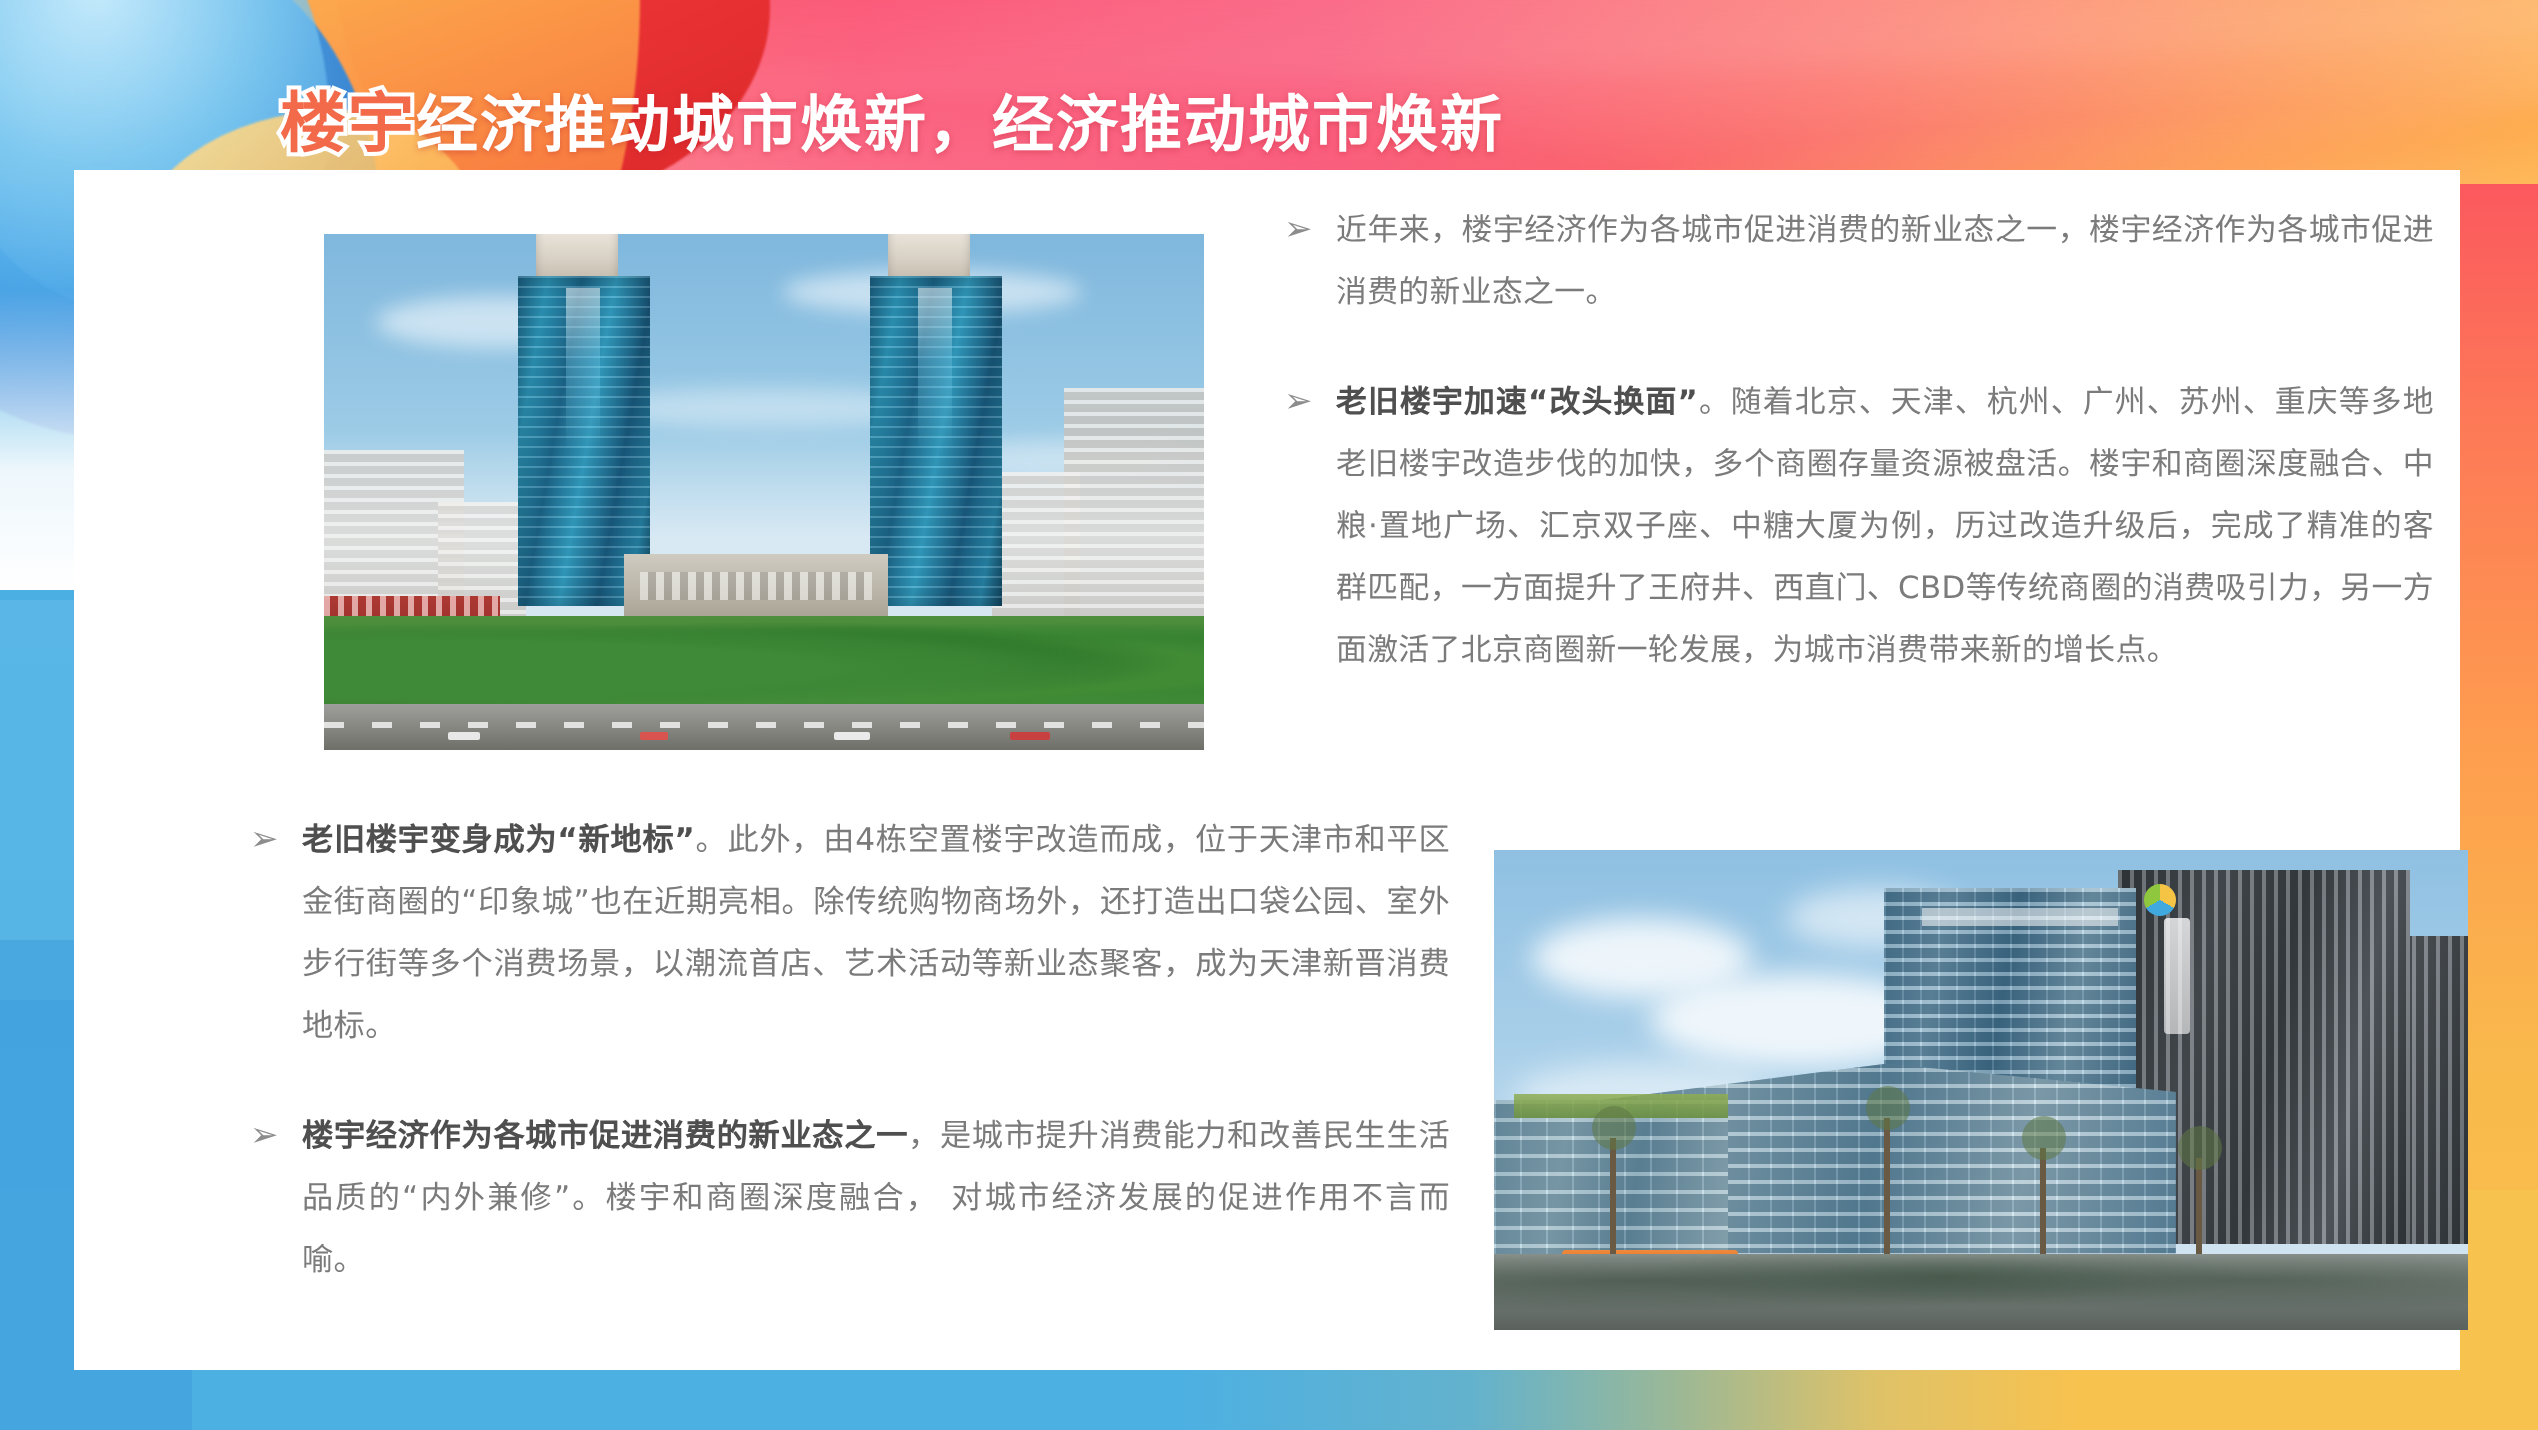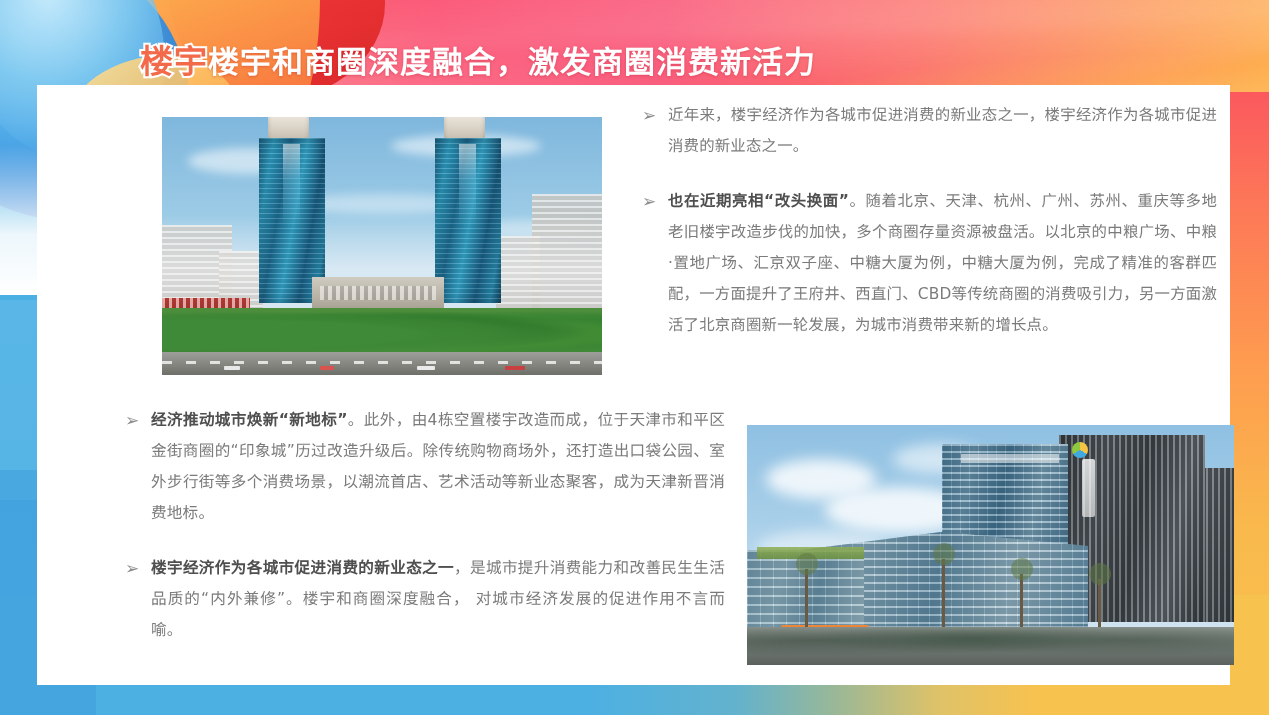--- a/index.html
+++ b/index.html
@@ -266,21 +266,21 @@
       <div class="blob blob-c"></div>
       <div class="blob blob-a"></div>
       <div class="blob blob-b"></div>
       <div class="blob blob-e"></div>
       <div class="art-fade"></div>
     </div>
   </div>
 
   <div class="title-wrap">
     <span class="title-deco">楼宇</span>
-    <span class="title-main">楼宇和商圈深度融合，激发商圈消费新活力</span>
+    <span class="title-main">经济推动城市焕新，经济推动城市焕新</span>
   </div>
 
   <div class="card">
 
     <div class="col-left">
 
       <div class="photo photo-1">
         <div class="ph1-sky"></div>
         <div class="ph1-cloud" style="left:6%;top:12%;width:120px;height:26px;"></div>
         <div class="ph1-cloud" style="left:52%;top:7%;width:150px;height:22px;"></div>
@@ -312,21 +312,21 @@
         <div class="ph1-car" style="left:14%;background:#e8e8e8;width:16px;"></div>
         <div class="ph1-car" style="left:36%;background:#d9534f;width:14px;"></div>
         <div class="ph1-car" style="left:58%;background:#eaeaea;width:18px;"></div>
         <div class="ph1-car" style="left:78%;background:#c94040;width:20px;"></div>
       </div>
 
       <div class="bullets bl-left">
 
         <div class="bullet">
           <span class="bmark">➢</span>
-          <span class="btext"><b>经济推动城市焕新“新地标”</b><span>。此外，由4栋空置楼宇改造而成，位于天津市和平区金街商圈的“印象城”历过改造升级后。除传统购物商场外，还打造出口袋公园、室外步行街等多个消费场景，以潮流首店、艺术活动等新业态聚客，成为天津新晋消费地标。</span></span>
+          <span class="btext"><b>老旧楼宇变身成为“新地标”</b><span>。此外，由4栋空置楼宇改造而成，位于天津市和平区金街商圈的“印象城”也在近期亮相。除传统购物商场外，还打造出口袋公园、室外步行街等多个消费场景，以潮流首店、艺术活动等新业态聚客，成为天津新晋消费地标。</span></span>
         </div>
 
         <div class="bullet">
           <span class="bmark">➢</span>
           <span class="btext"><b>楼宇经济作为各城市促进消费的新业态之一</b><span>，是城市提升消费能力和改善民生生活品质的“内外兼修”。楼宇和商圈深度融合， 对城市经济发展的促进作用不言而喻。</span></span>
         </div>
 
       </div>
     </div>
 
@@ -334,21 +334,21 @@
 
       <div class="bullets bl-right">
 
         <div class="bullet">
           <span class="bmark">➢</span>
           <span class="btext fs-r"><b></b><span>近年来，楼宇经济作为各城市促进消费的新业态之一，楼宇经济作为各城市促进消费的新业态之一。</span></span>
         </div>
 
         <div class="bullet">
           <span class="bmark">➢</span>
-          <span class="btext fs-r"><b>也在近期亮相“改头换面”</b><span>。随着北京、天津、杭州、广州、苏州、重庆等多地老旧楼宇改造步伐的加快，多个商圈存量资源被盘活。以北京的中粮广场、中粮·置地广场、汇京双子座、中糖大厦为例，中糖大厦为例，完成了精准的客群匹配，一方面提升了王府井、西直门、CBD等传统商圈的消费吸引力，另一方面激活了北京商圈新一轮发展，为城市消费带来新的增长点。</span></span>
+          <span class="btext fs-r"><b>老旧楼宇加速“改头换面”</b><span>。随着北京、天津、杭州、广州、苏州、重庆等多地老旧楼宇改造步伐的加快，多个商圈存量资源被盘活。楼宇和商圈深度融合、中粮·置地广场、汇京双子座、中糖大厦为例，历过改造升级后，完成了精准的客群匹配，一方面提升了王府井、西直门、CBD等传统商圈的消费吸引力，另一方面激活了北京商圈新一轮发展，为城市消费带来新的增长点。</span></span>
         </div>
 
       </div>
 
       <div class="photo photo-2">
         <div class="ph2-sky"></div>
         <div class="ph2-cloud" style="left:4%;top:14%;width:110px;height:40px;"></div>
         <div class="ph2-cloud" style="left:16%;top:26%;width:150px;height:46px;"></div>
         <div class="ph2-cloud" style="left:30%;top:8%;width:90px;height:30px;opacity:.7;"></div>
         <div class="ph2-cloud" style="left:2%;top:44%;width:130px;height:34px;opacity:.6;"></div>

